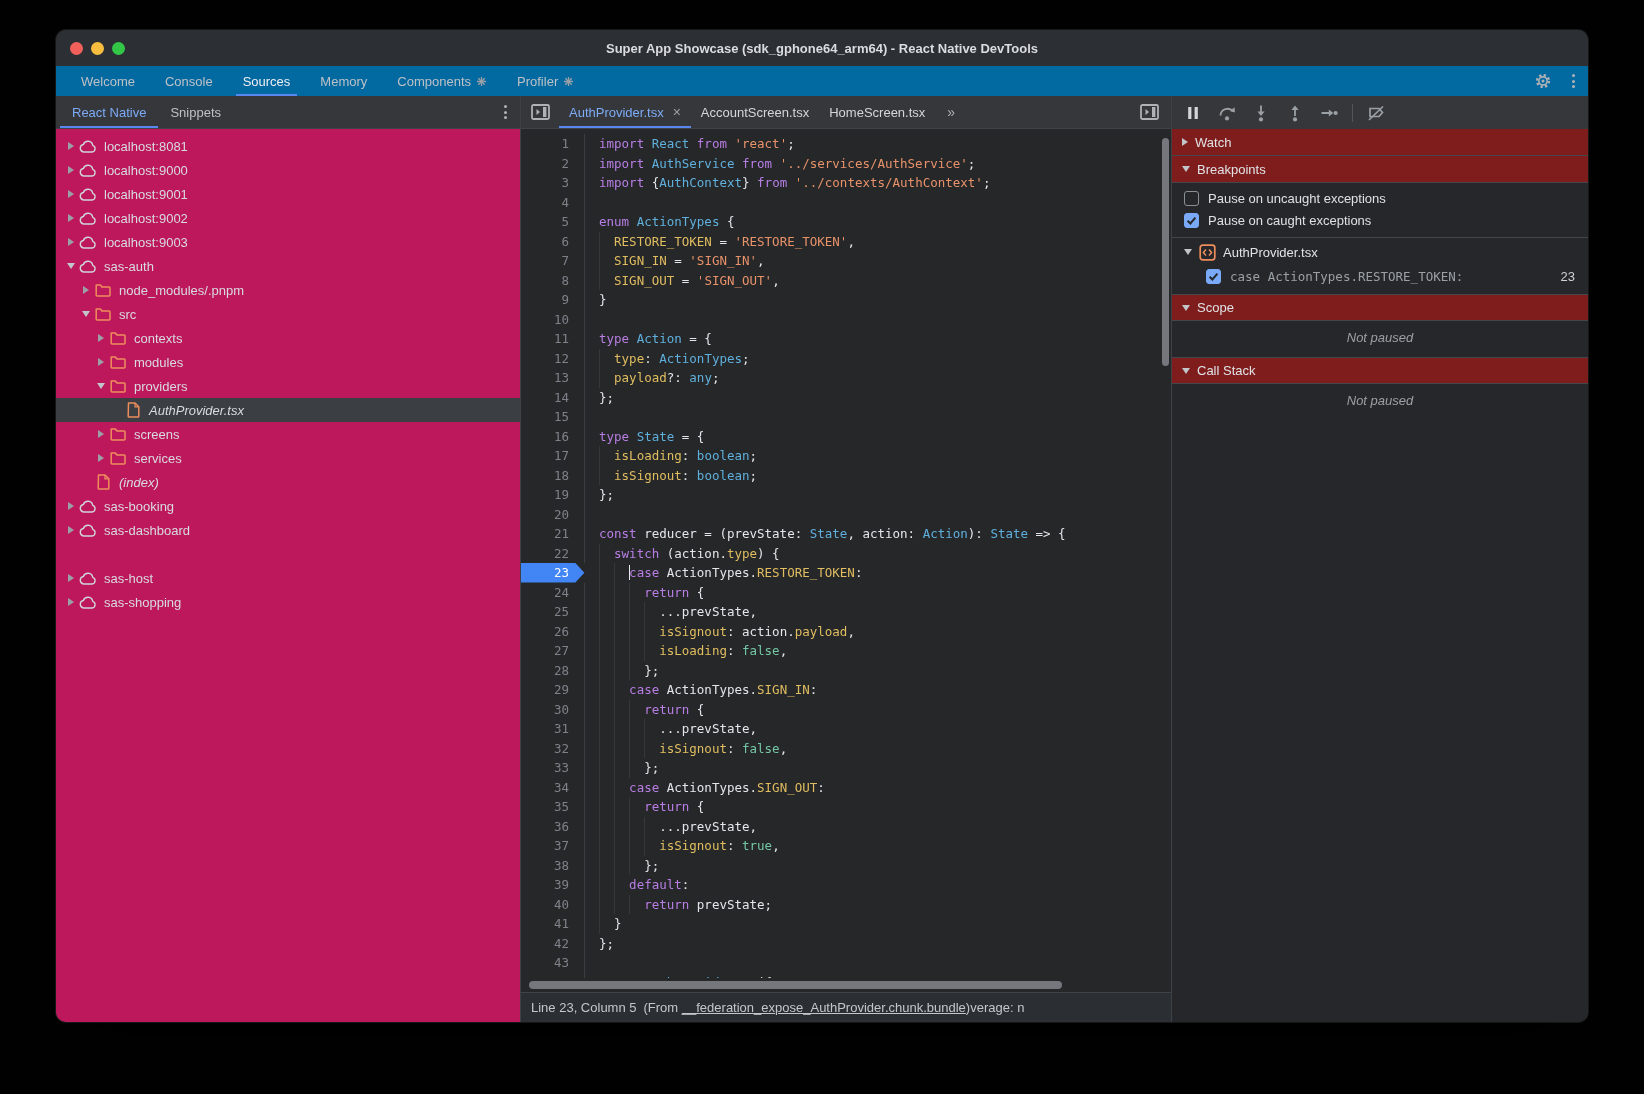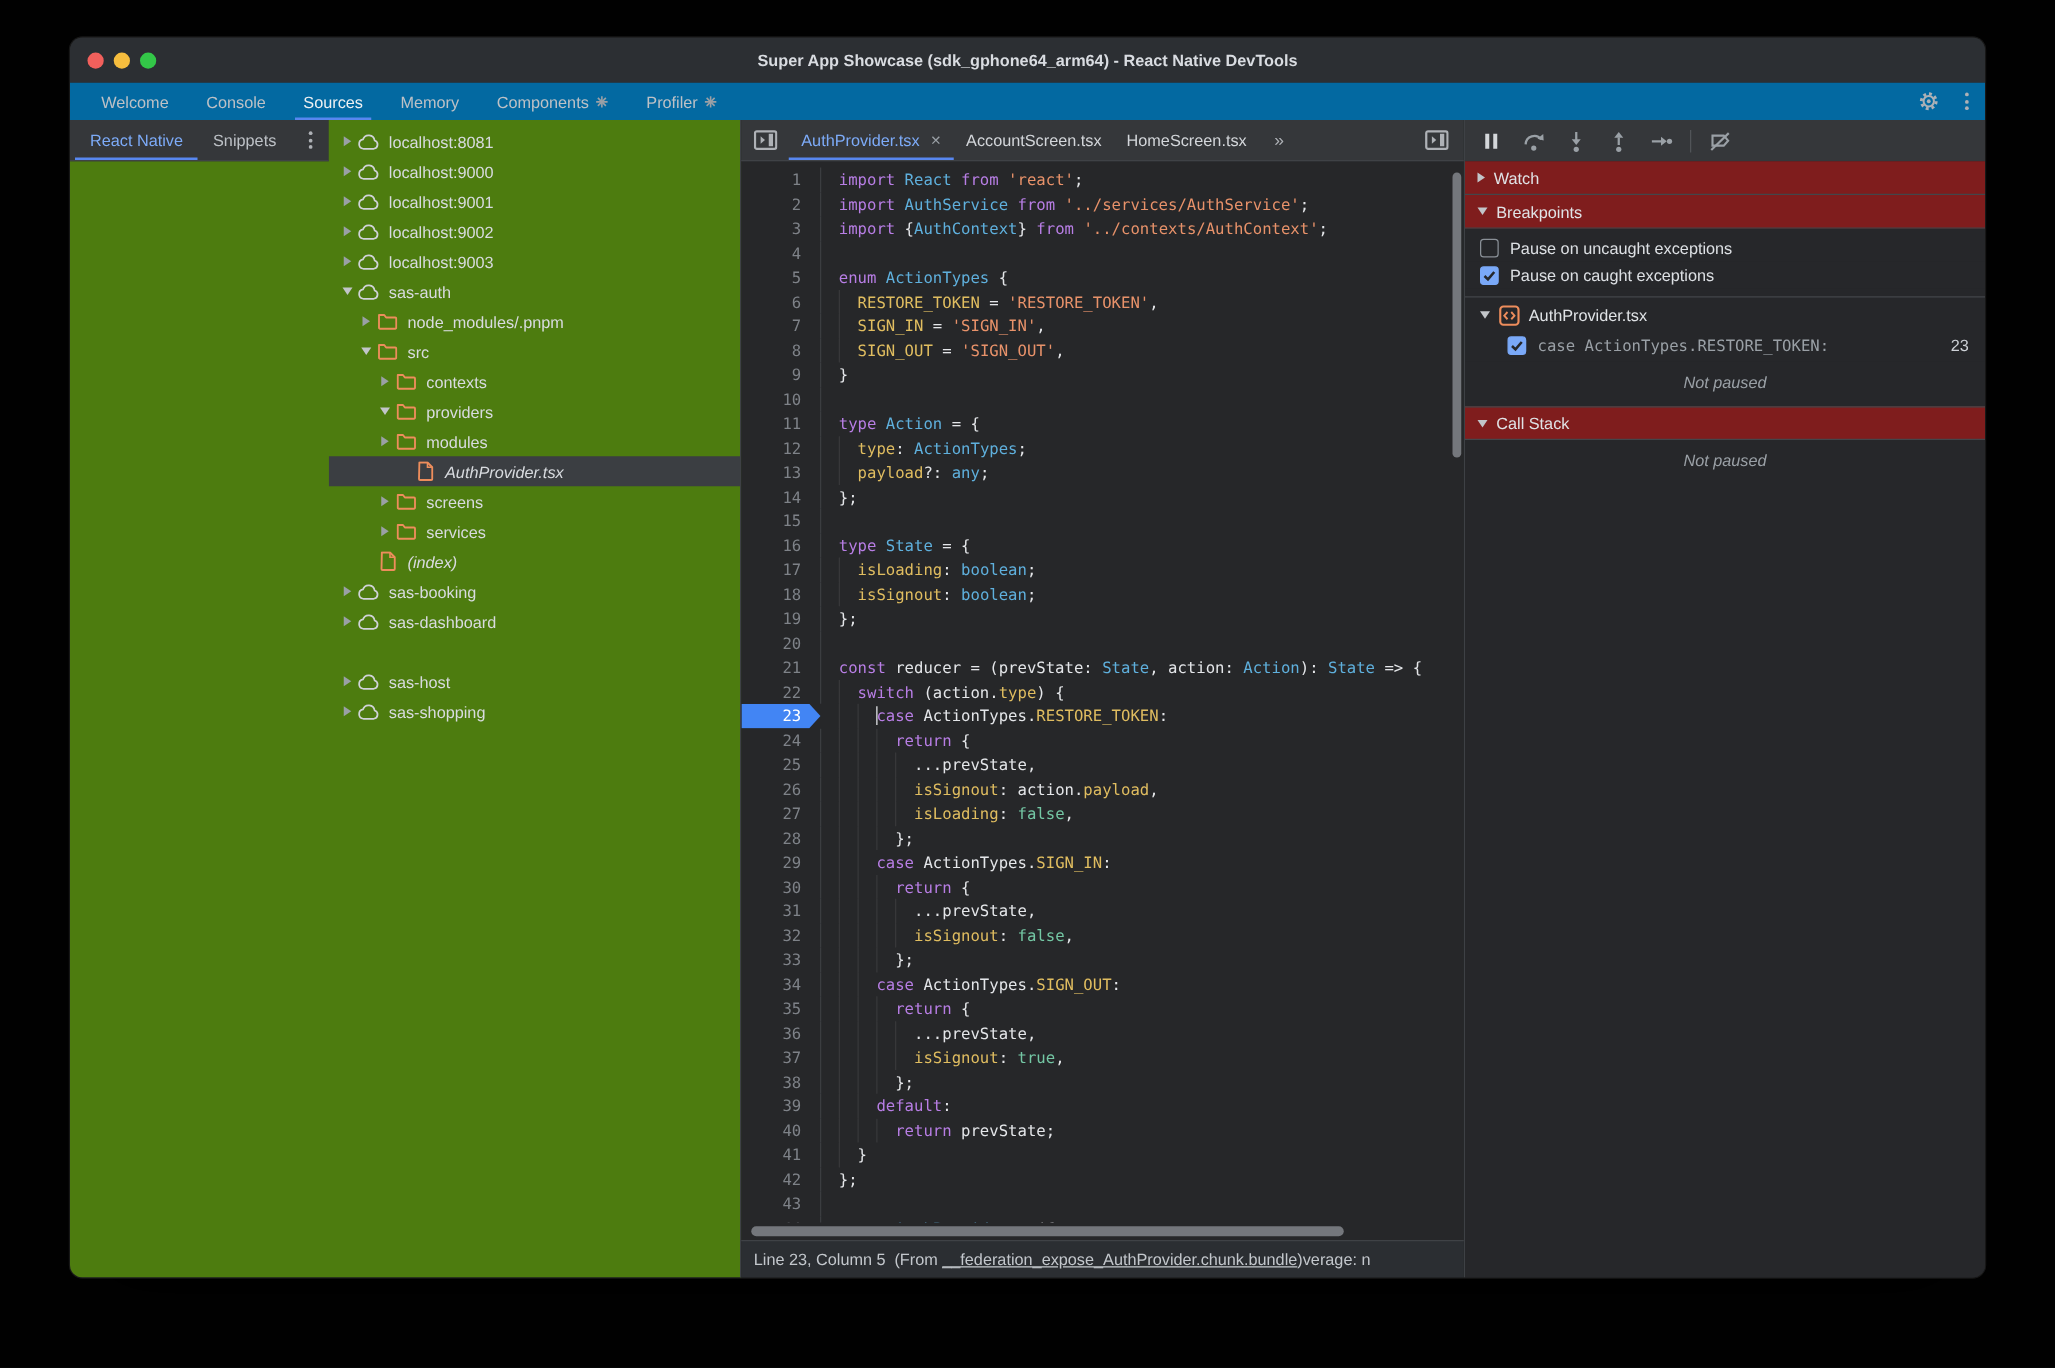--- a/index.html
+++ b/index.html
@@ -23,21 +23,21 @@
   .mtab { display:flex; align-items:center; gap:5px; padding:0 15px; font-size:13px; color:#bdc1c6; position:relative; cursor:default; }
   .mtab.active { color:#eef0f2; }
   .mtab.active::after { content:""; position:absolute; left:8px; right:8px; bottom:0; height:2px; background:#5887f0; }
   .tb-spacer { flex:1; }
   .tb-btn { width:30px; display:flex; align-items:center; justify-content:center; }
   .kebab { display:inline-flex; flex-direction:column; gap:2.5px; }
   .kebab i { width:3px; height:3px; border-radius:50%; background:#aeb1b6; }
 
   
   .content { flex:1; display:flex; min-height:0; }
-  .navigator { width:537px; flex:0 0 auto; border-right:1px solid #3e4145; display:flex; flex-direction:row; background:#4d7c0f; }
+  .navigator { width:465px; flex:0 0 auto; border-right:1px solid #3e4145; display:flex; flex-direction:column; background:#be185d; }
   .editor-col { flex:1; min-width:0; display:flex; flex-direction:column; background:#262729; position:relative; }
   .right-panel { width:417px; flex:0 0 auto; border-left:1px solid #3e4145; display:flex; flex-direction:column; background:#26272a; }
 
   .strip { height:33px; flex:0 0 auto; background:#35373a; border-bottom:1px solid #3f4246; display:flex; align-items:stretch; }
 
   
   .nav-tabs { display:flex; align-items:stretch; padding-left:4px; }
   .ntab { display:flex; align-items:center; padding:0 12px; font-size:13px; color:#bdc1c6; position:relative; }
   .ntab.active { color:#7dabf8; }
   .ntab.active::after { content:""; position:absolute; left:0; right:0; bottom:0; height:2px; background:#5887f0; }
@@ -295,39 +295,39 @@
               </span>
               <span class="t-icon">
                 <svg width="16" height="14" viewBox="0 0 16 14">
                   <path d="M1.2 2 h4.2 l1.5 2 h7.3 a0.8 0.8 0 0 1 .8.8 v7.4 a0.8 0.8 0 0 1 -.8.8 h-12.2 a0.8 0.8 0 0 1 -.8-.8z" fill="none" stroke="#ed8d5c" stroke-width="1.5" stroke-linejoin="round"></path>
                 </svg>
               </span>
               <span class="t-label">contexts</span>
             </div>
             <div class="tree-row" style="padding-left: 38px;">
               <span class="tw">
-                <span class="tri-d"></span>
+                <span class="tri-r"></span>
               </span>
               <span class="t-icon">
                 <svg width="16" height="14" viewBox="0 0 16 14">
                   <path d="M1.2 2 h4.2 l1.5 2 h7.3 a0.8 0.8 0 0 1 .8.8 v7.4 a0.8 0.8 0 0 1 -.8.8 h-12.2 a0.8 0.8 0 0 1 -.8-.8z" fill="none" stroke="#ed8d5c" stroke-width="1.5" stroke-linejoin="round"></path>
                 </svg>
               </span>
-              <span class="t-label">providers</span>
+              <span class="t-label">modules</span>
             </div>
             <div class="tree-row" style="padding-left: 38px;">
               <span class="tw">
-                <span class="tri-r"></span>
+                <span class="tri-d"></span>
               </span>
               <span class="t-icon">
                 <svg width="16" height="14" viewBox="0 0 16 14">
                   <path d="M1.2 2 h4.2 l1.5 2 h7.3 a0.8 0.8 0 0 1 .8.8 v7.4 a0.8 0.8 0 0 1 -.8.8 h-12.2 a0.8 0.8 0 0 1 -.8-.8z" fill="none" stroke="#ed8d5c" stroke-width="1.5" stroke-linejoin="round"></path>
                 </svg>
               </span>
-              <span class="t-label">modules</span>
+              <span class="t-label">providers</span>
             </div>
             <div class="tree-row selected" style="padding-left: 53px;">
               <span class="tw"></span>
               <span class="t-icon">
                 <svg width="13" height="16" viewBox="0 0 13 16">
                   <path d="M1.5 1 h6.5 l3.8 3.8 v9.4 a0.8 0.8 0 0 1 -.8.8 h-9 a0.8 0.8 0 0 1 -.8-.8z" fill="none" stroke="#ed8d5c" stroke-width="1.5" stroke-linejoin="round"></path>
                   <path d="M8 1 v3.8 h3.8" fill="none" stroke="#ed8d5c" stroke-width="1.3"></path>
                 </svg>
               </span>
               <span class="t-label italic">AuthProvider.tsx</span>
@@ -711,20 +711,24 @@
         <div class="bp-entry">
           <span class="checkbox checked" id="chk-bp">
               <svg width="13" height="13" viewBox="0 0 14 14">
                 <path d="M2.8 7.3 L5.8 10.2 L11.2 3.9" fill="none" stroke="#26282b" stroke-width="2.2"></path>
               </svg>
             </span>
           <span class="bp-code">case ActionTypes.RESTORE_TOKEN:</span>
           <span class="bp-line">23</span>
         </div>
 
+        <div class="section-header" style="margin-top:5px;">
+          <span class="sh-tri-d"></span>
+          <span>Scope</span>
+        </div>
         <div class="empty-msg">Not paused</div>
 
         <div class="section-header">
           <span class="sh-tri-d"></span>
           <span>Call Stack</span>
         </div>
         <div class="empty-msg">Not paused</div>
 
         <div class="panel-rest"></div>
       </div>

